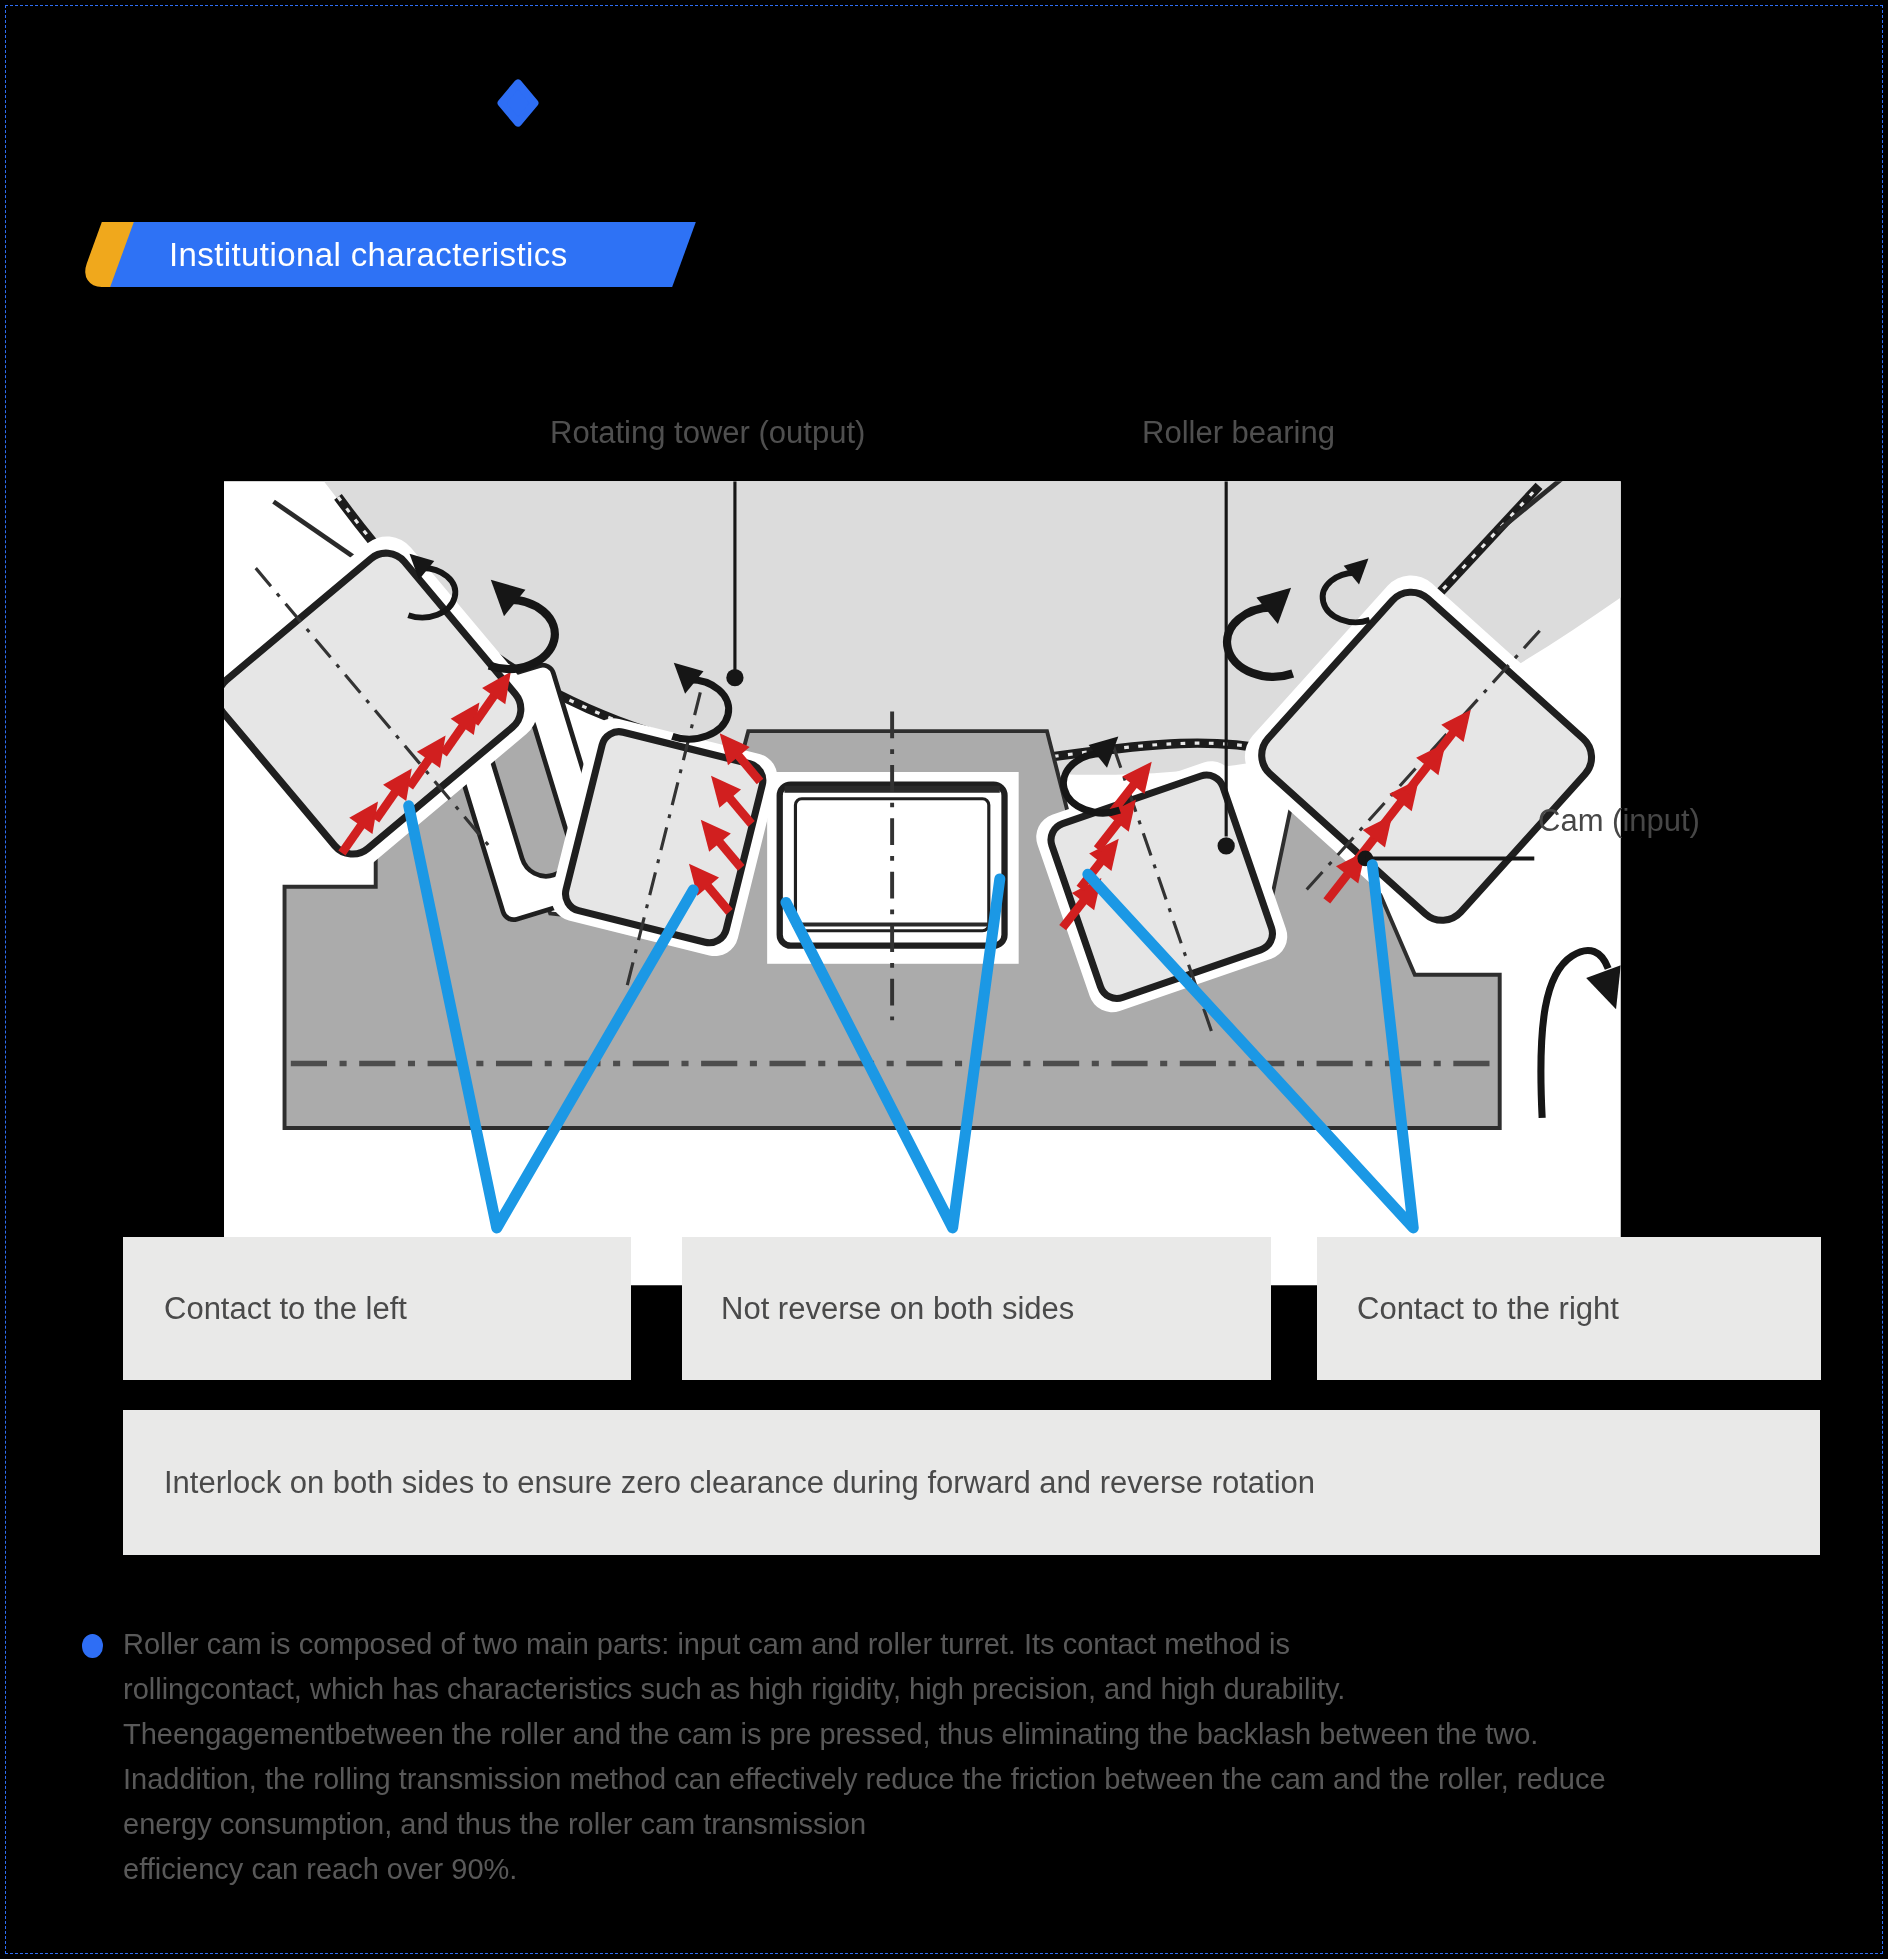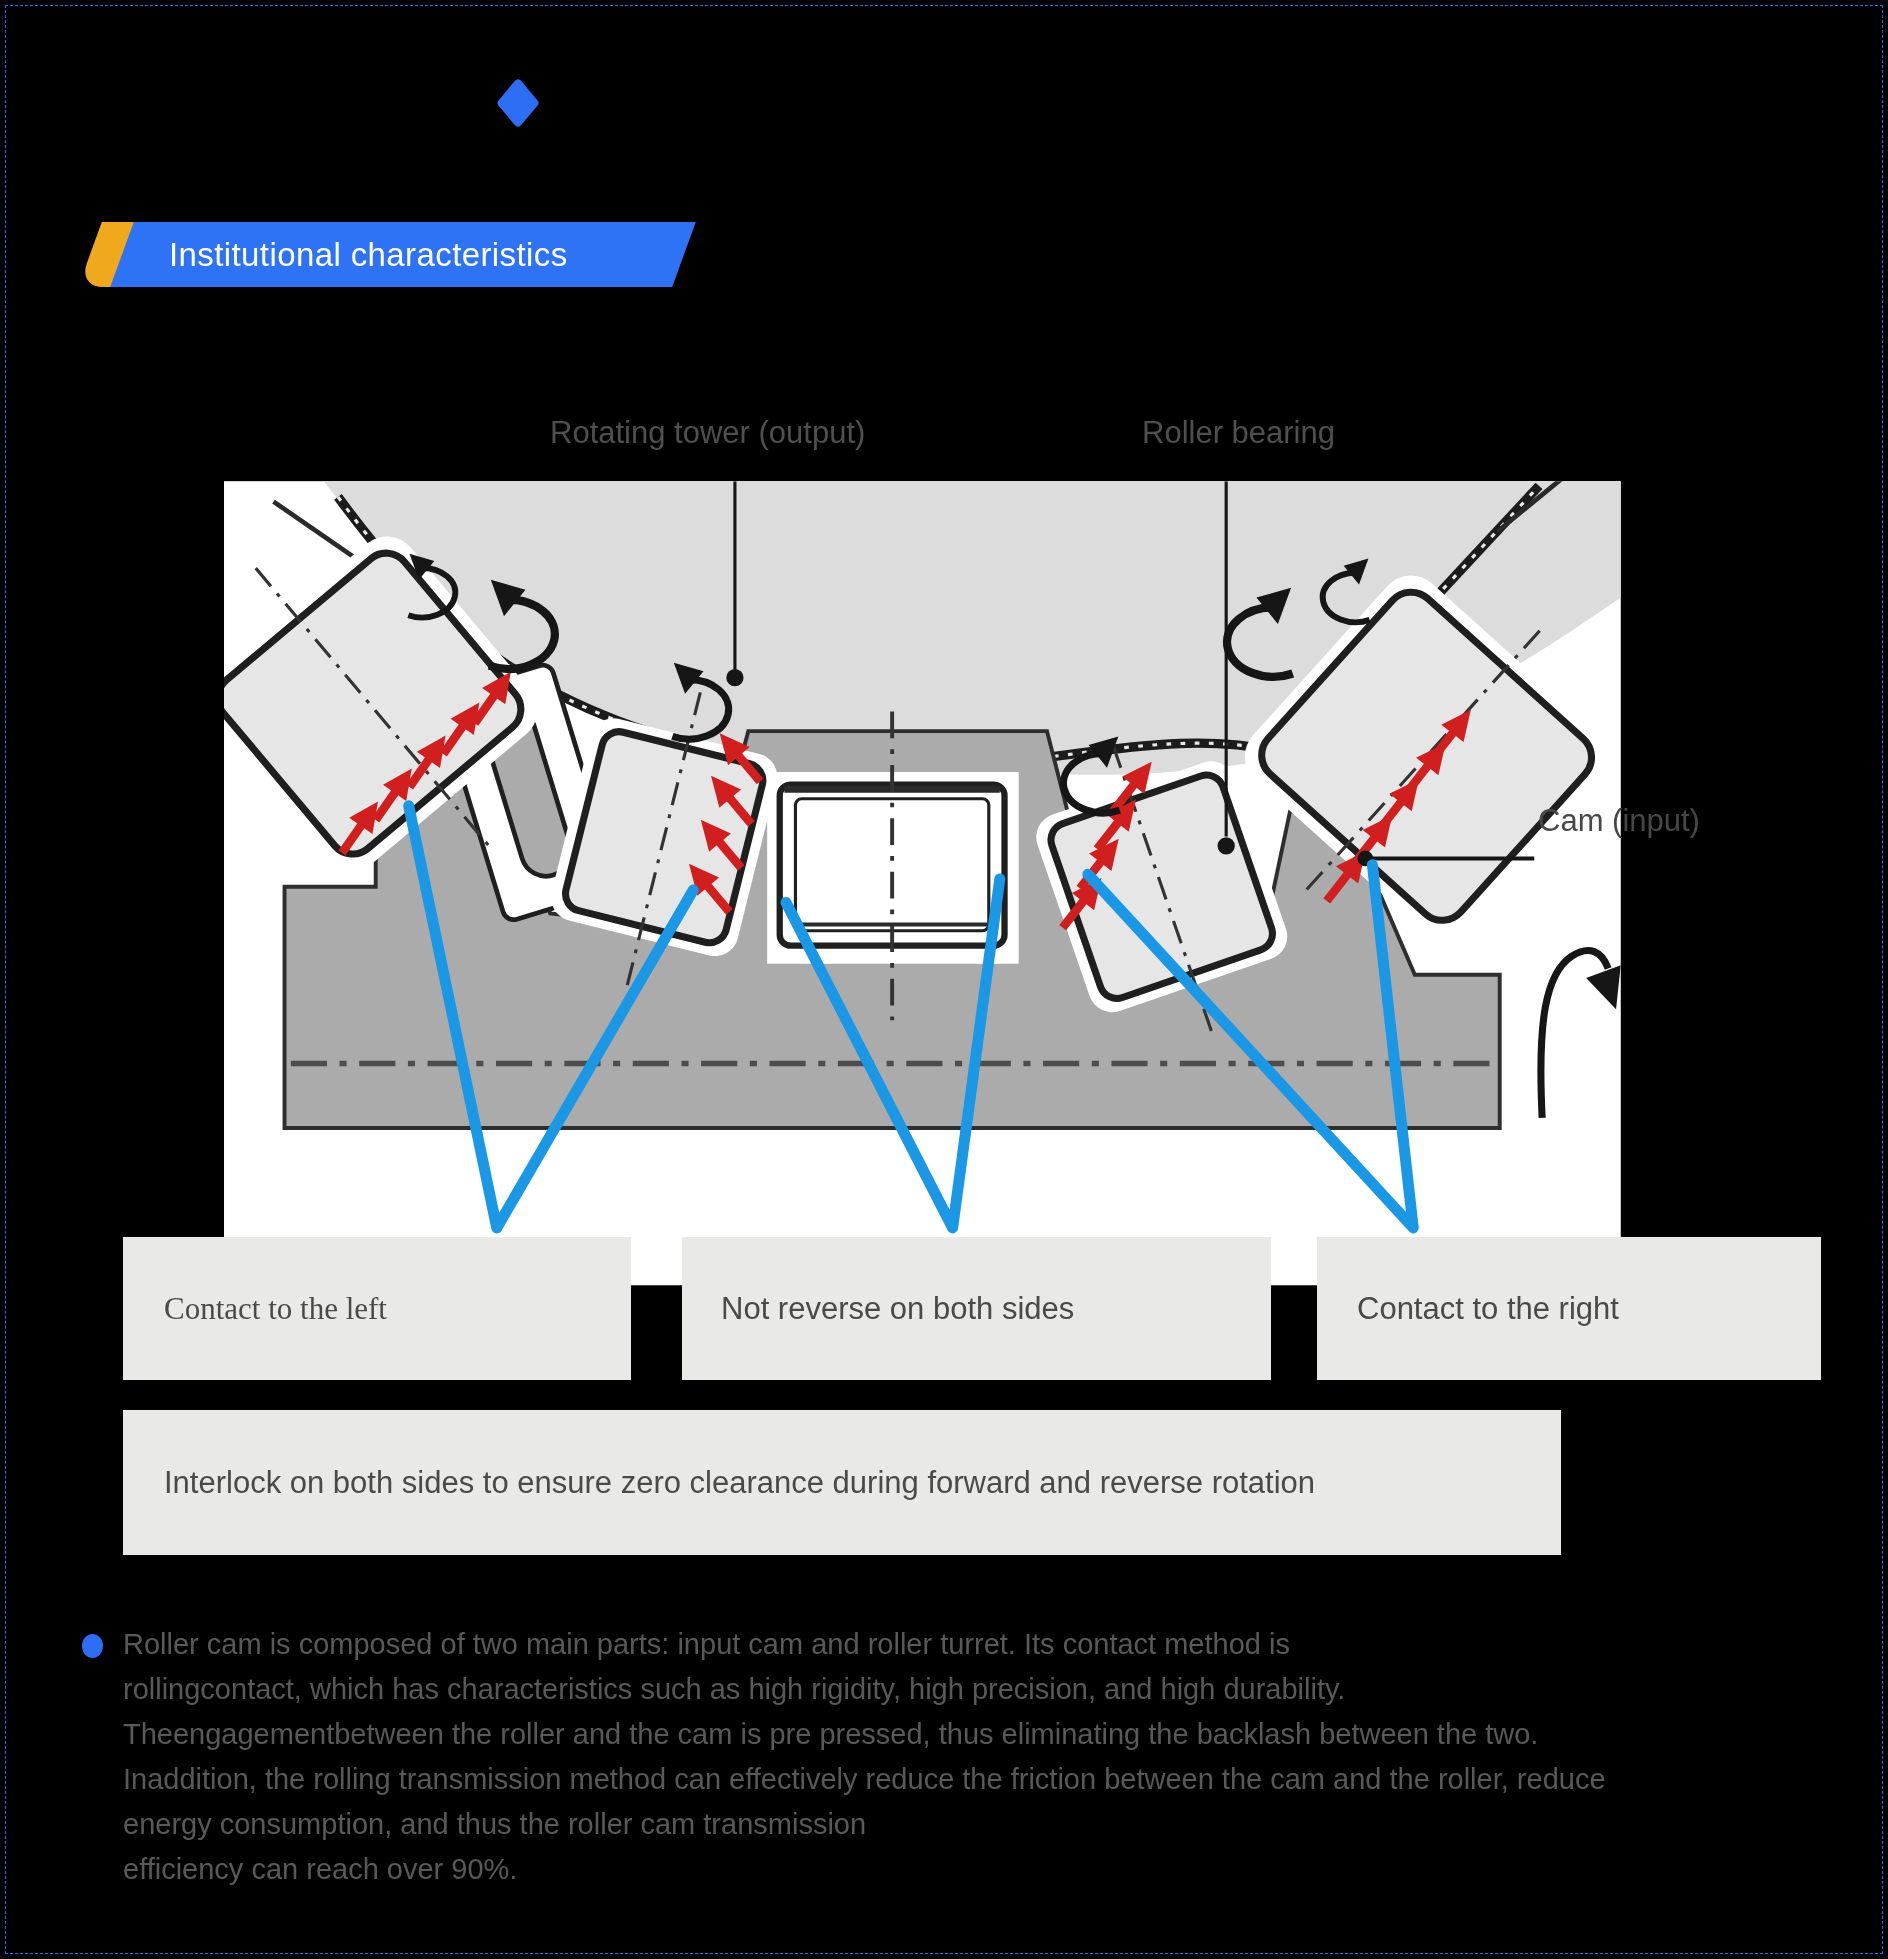--- a/index.html
+++ b/index.html
@@ -17,24 +17,24 @@
   .banner{position:absolute;left:0;top:222px;height:65px;}
   .banner-yellow{position:absolute;left:90px;top:0;width:75px;height:65px;background:var(--banner-yellow);transform:skewX(-20deg);border-bottom-left-radius:23.6px;}
   .banner-blue{position:absolute;left:122px;top:0;width:562px;height:65px;background:var(--banner-blue);transform:skewX(-20deg);}
   .banner-label{position:absolute;left:122px;top:0;width:562px;height:65px;line-height:66px;padding-left:47px;color:#fff;font-size:33px;font-weight:normal;letter-spacing:0.4px;white-space:nowrap;}
   .diag-label{position:absolute;font-size:31px;color:var(--label-gray);white-space:nowrap;}
   .lbl-tower{left:550px;top:415px;}
   .lbl-bearing{left:1142px;top:415px;}
   .lbl-cam{left:1538px;top:803px;color:#474747;}
   svg.diagram{position:absolute;left:0;top:0;}
   .callout-box{position:absolute;background:var(--box-gray);display:flex;align-items:center;font-size:31px;color:var(--box-text);white-space:nowrap;}
-  .box-left{left:123px;top:1237px;width:508px;height:143px;padding-left:41px;font-family:Liberation Serif, serif;}
+  .box-left{left:123px;top:1237px;width:508px;height:143px;padding-left:41px;}
   .box-mid{left:682px;top:1237px;width:589px;height:143px;padding-left:39px;}
   .box-right{left:1317px;top:1237px;width:504px;height:143px;padding-left:40px;}
-  .box-bottom{left:123px;top:1410px;width:1438px;height:145px;padding-left:41px;}
+  .box-bottom{left:123px;top:1410px;width:1697px;height:145px;padding-left:41px;}
   .notes{position:absolute;left:123px;top:1622px;width:1730px;}
   .note-line{font-size:29px;line-height:45px;color:var(--note-gray);white-space:nowrap;}
   .bullet{position:absolute;left:82px;top:1634px;width:21px;height:24.4px;border-radius:50%;background:var(--accent);}
 </style>
 </head>
 <body>
 
 <div class="slide">
   <div class="page-border"></div>
 

